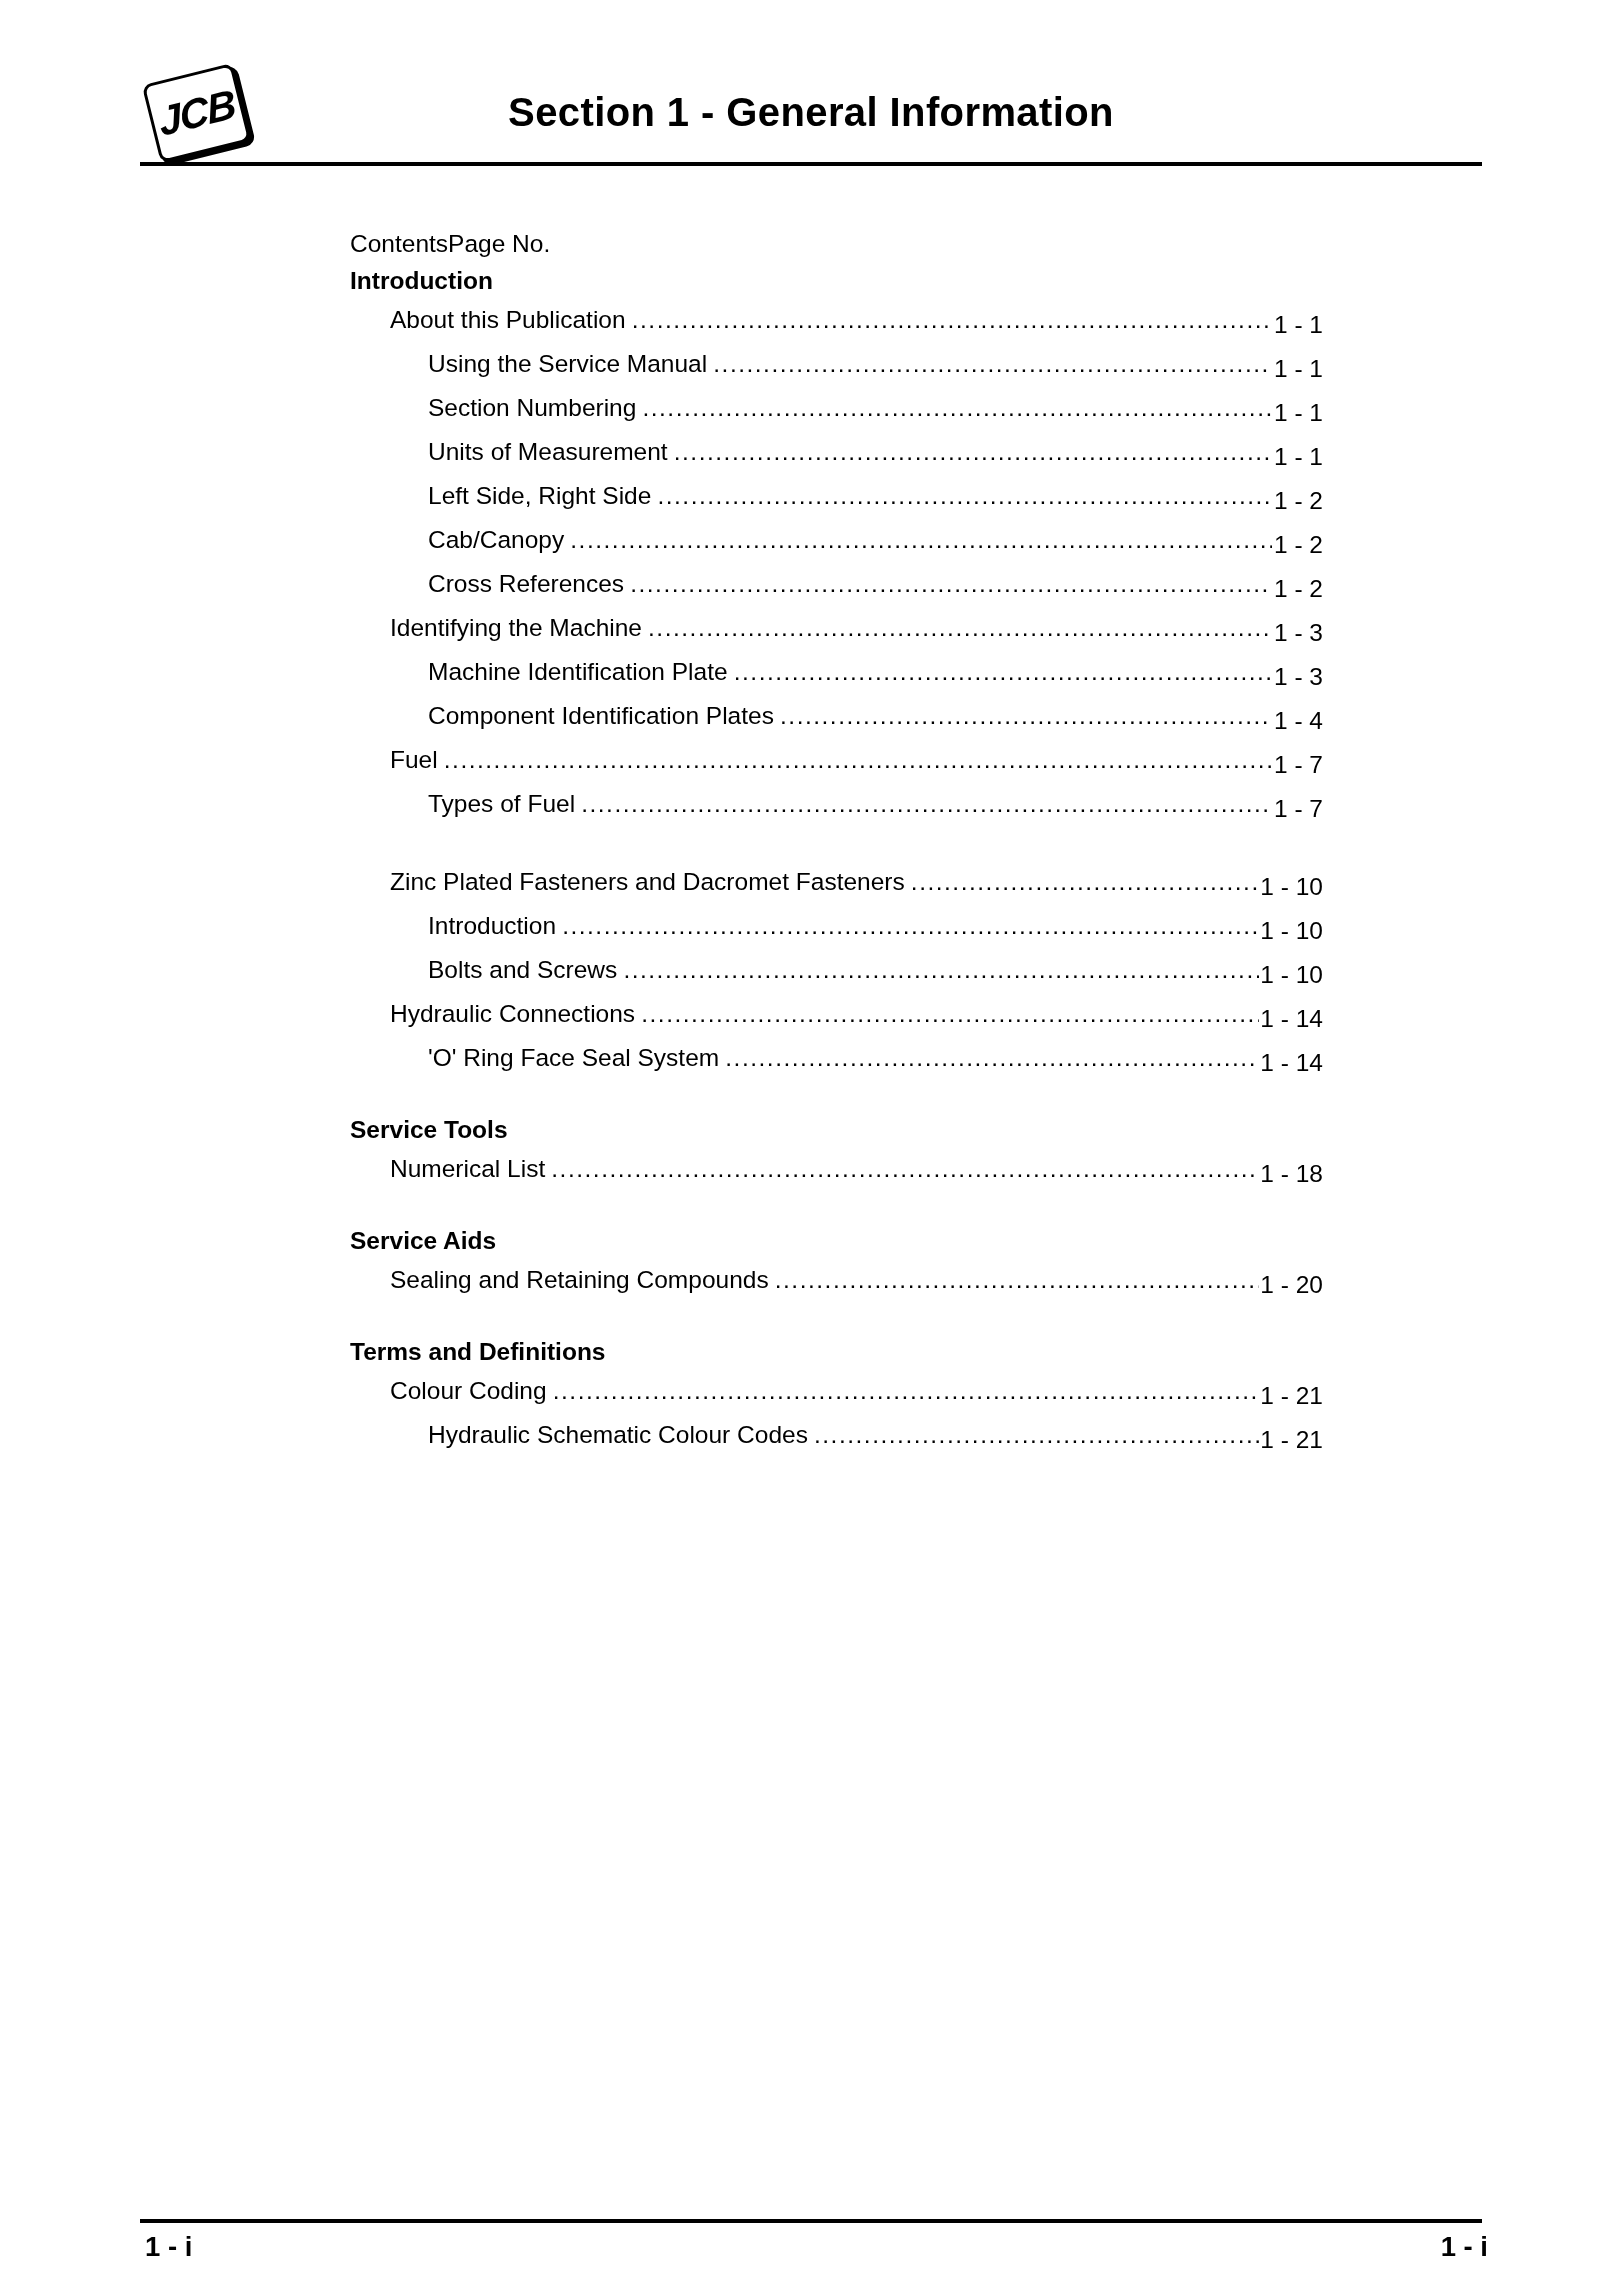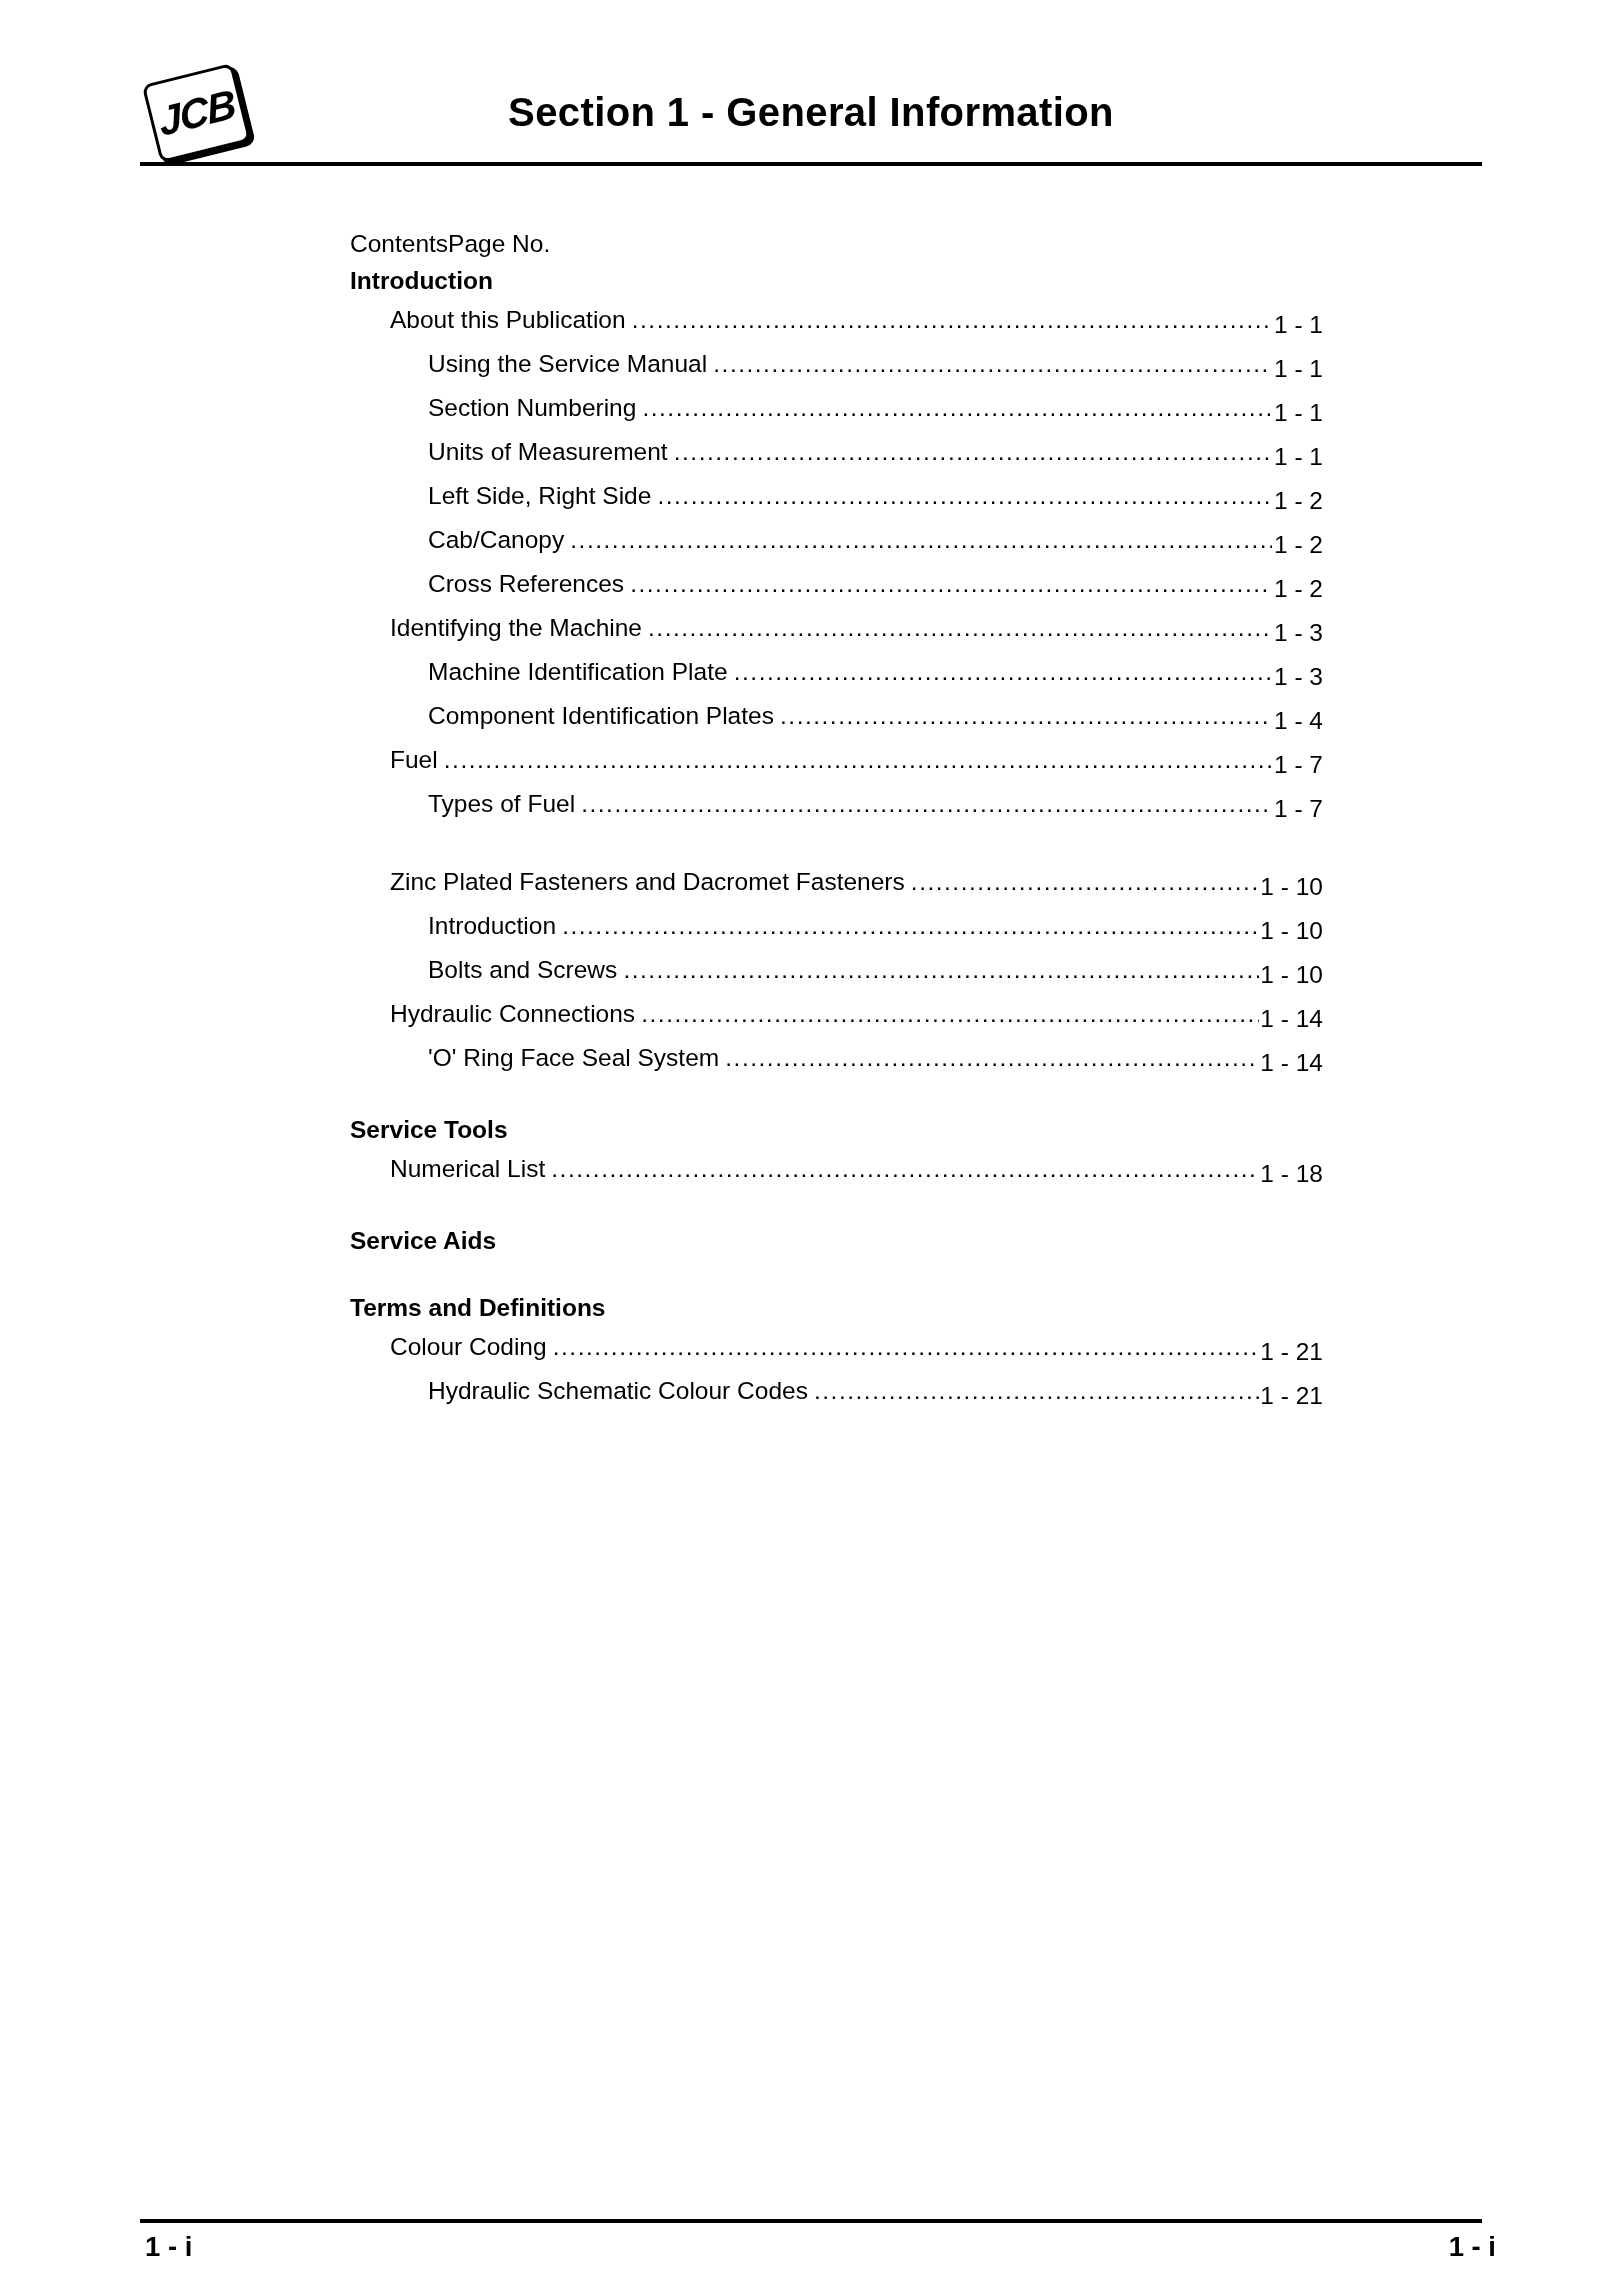--- a/index.html
+++ b/index.html
@@ -115,21 +115,21 @@
     left: 140px;
     right: 140px;
     top: 2219px;
     height: 3.8px;
     background: #000000;
   }
 
   .footer-row {
     position: absolute;
     left: 145px;
-    right: 126px;
+    right: 134px;
     top: 2231px;
     display: flex;
     justify-content: space-between;
     font-size: 27.5px;
     font-weight: bold;
   }
 </style>
 </head>
 <body>
 
@@ -242,20 +242,25 @@
         <section class="toc-section">
           <div class="toc-section-title">Service Tools</div>
           <div class="toc-row indent-1">
             <span class="toc-label">Numerical List</span>
             <span class="toc-leader"></span>
             <span class="toc-page">1 - 18</span>
           </div>
         </section>
         <section class="toc-section">
           <div class="toc-section-title">Service Aids</div>
+          <div class="toc-row indent-1">
+            <span class="toc-label">Sealing and Retaining Compounds</span>
+            <span class="toc-leader"></span>
+            <span class="toc-page">1 - 20</span>
+          </div>
         </section>
         <section class="toc-section">
           <div class="toc-section-title">Terms and Definitions</div>
           <div class="toc-row indent-1">
             <span class="toc-label">Colour Coding</span>
             <span class="toc-leader"></span>
             <span class="toc-page">1 - 21</span>
           </div>
           <div class="toc-row indent-2">
             <span class="toc-label">Hydraulic Schematic Colour Codes</span>

